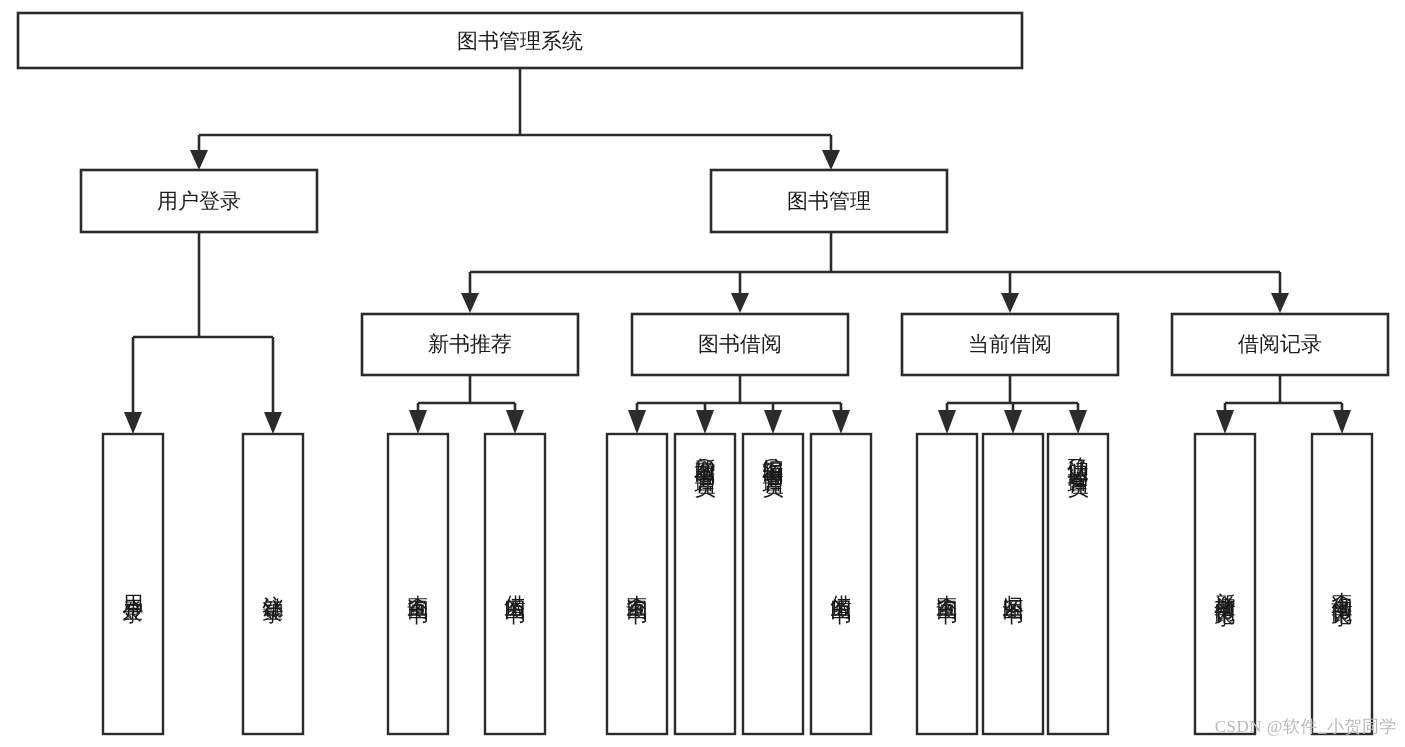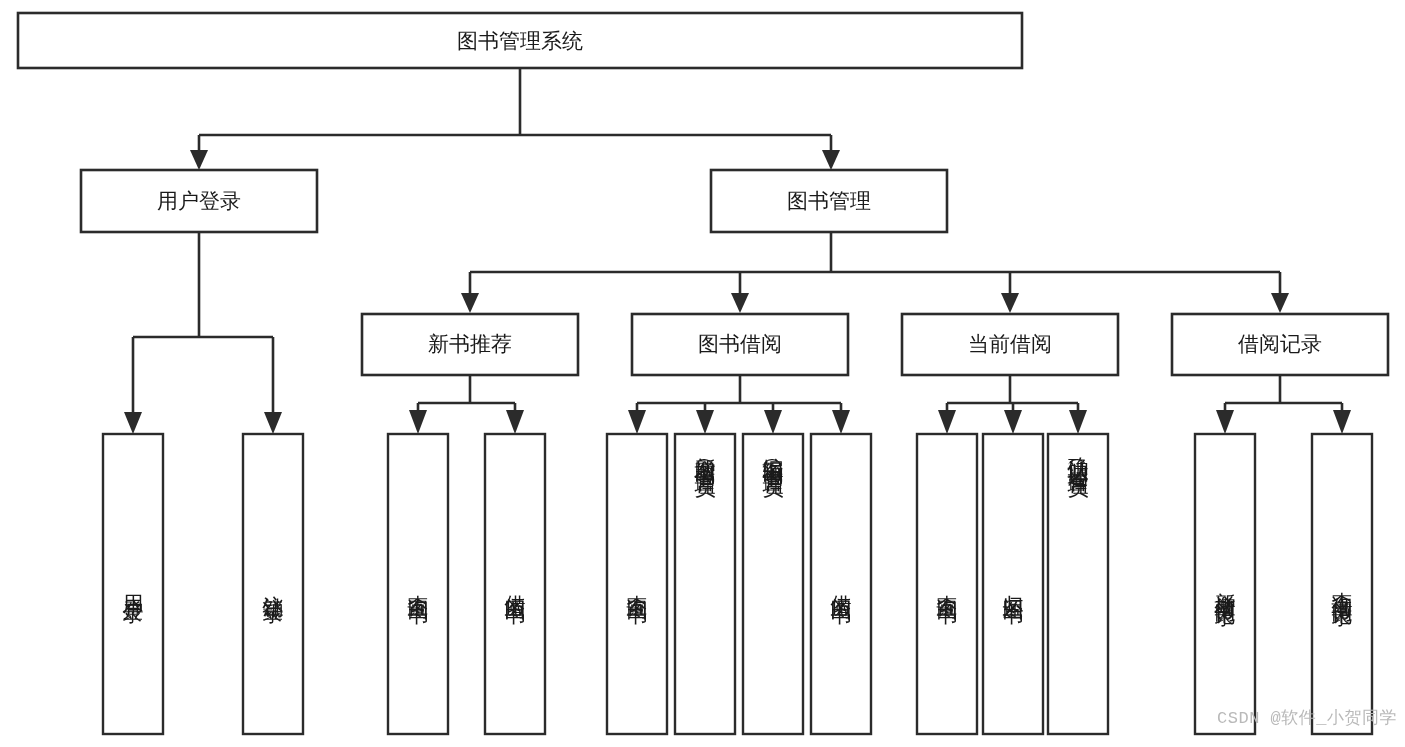--- a/index.html
+++ b/index.html
@@ -66,22 +66,22 @@
     font-size: 21px;
     line-height: 1.05;
     color: #1a1a1a;
     letter-spacing: 3px;
     white-space: nowrap;
     text-align: center;
   }
   .watermark {
     position: absolute;
     right: 8px;
-    bottom: 18px;
-    font-family: Liberation Mono, monospace;
+    bottom: 9px;
+    font-family: Liberation Serif, serif;
     font-size: 17px;
     color: #b9b9b9;
     letter-spacing: 0.5px;
     white-space: nowrap;
     user-select: none;
   }
 </style>
 </head>
 <body>
 

